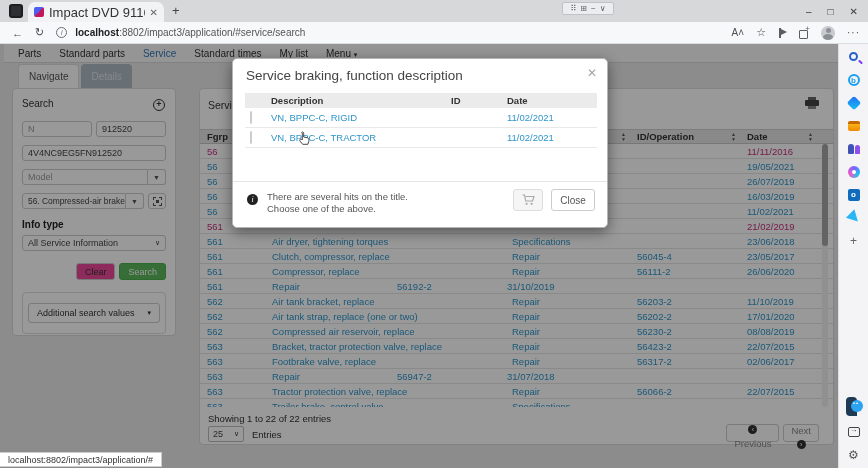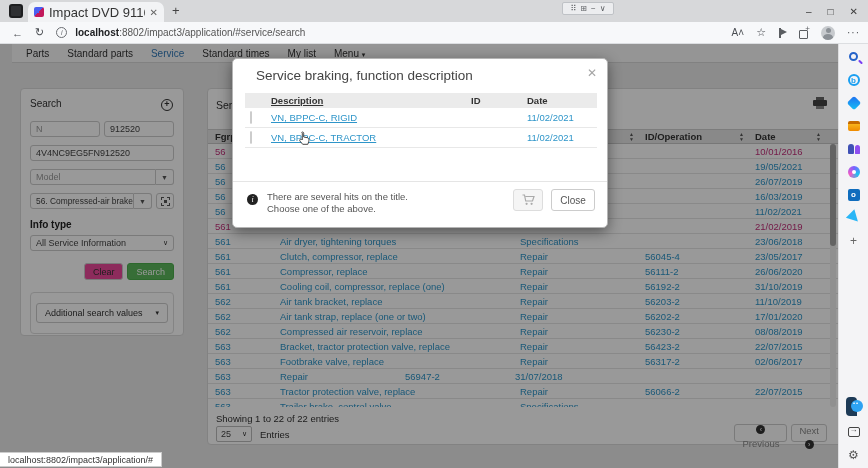--- a/index.html
+++ b/index.html
@@ -30,21 +30,21 @@
   .flag-ic::after { content:""; position:absolute; left:3px; top:1px; border-top:3px solid transparent; border-bottom:3px solid transparent; border-left:6px solid #5a5d61; }
   .coll-ic { width:10px; height:10px; position:relative; }
   .coll-ic::before { content:""; position:absolute; left:0; top:2px; width:7px; height:7px; border:1.2px solid #5a5d61; border-radius:1px; }
   .coll-ic::after { content:"+"; position:absolute; right:-1px; top:-4px; font-size:8px; color:#5a5d61; }
   .avatar { width:14px; height:14px; border-radius:50%; background:#c7cace; position:relative; overflow:hidden; }
   .avatar::before { content:""; position:absolute; left:4.5px; top:2.5px; width:5px; height:5px; border-radius:50%; background:#8b9096; }
   .avatar::after { content:""; position:absolute; left:2px; top:8.5px; width:10px; height:7px; border-radius:50%; background:#8b9096; }
   .more { font-size:10px; color:#4a4d52; letter-spacing:1px; }
 
   
-  .app { position:absolute; left:12px; top:44px; width:838px; height:424px; background:#e9e9e9; }
+  .app { position:absolute; left:4px; top:44px; width:838px; height:424px; background:#e9e9e9; }
   .navbar { position:absolute; left:0; top:0; width:100%; height:19px; background:#f8f8f9; border-bottom:1px solid #d8d8d8; display:flex; align-items:center; gap:18px; padding-left:14px; font-size:10px; color:#333; }
   .navbar .active { color:#337ab7; }
   .caret { font-size:7px; color:#333; }
 
   .lp-tabs { position:absolute; left:14px; top:20px; display:flex; }
   .lp-tab { height:24px; padding:0 10px; display:flex; align-items:center; font-size:10px; }
   .lp-tab.on { background:#fff; border:1px solid #ddd; border-bottom:none; border-radius:4px 4px 0 0; color:#555; }
   .lp-tab.off { background:#aeb9c4; color:#dde3e9; border-radius:4px 4px 0 0; margin-left:2px; }
 
   .card { position:absolute; background:#fff; border:1px solid #d9d9d9; border-radius:4px; }
@@ -93,25 +93,25 @@
   .entries { position:absolute; left:52px; top:340px; font-size:9.5px; color:#333; }
   .pager { position:absolute; right:14px; top:335px; display:flex; gap:4px; }
   .pgbtn { height:18px; border:1px solid #ccc; border-radius:3px; background:#fdfdfd; color:#888; font-size:9.5px; display:flex; align-items:center; gap:4px; padding:0 7px;flex-direction:column; }
   .circ { width:9px; height:9px; border-radius:50%; background:#333; color:#fff; font-size:7px; line-height:9px; text-align:center; }
 
   
   .overlay { position:absolute; left:0; top:44px; width:838px; height:424px; background:rgba(0,0,0,0.40); z-index:10; }
 
   
   .modal { position:absolute; left:232px; top:58px; width:376px; height:170px; background:#fff; border:1px solid #b5b5b5; border-radius:5px; box-shadow:0 4px 14px rgba(0,0,0,.45); z-index:30; }
-  .m-title { position:absolute; left:13px; top:9px; font-size:13.5px; color:#444;margin-left:10px; }
+  .m-title { position:absolute; left:13px; top:9px; font-size:13.5px; color:#444; }
   .m-close { position:absolute; right:10px; top:7px; font-size:12px; color:#a5a5a5; }
   .m-table { position:absolute; left:12px; top:34px; width:352px; }
   .m-thead { display:flex; height:15px; background:#ebebeb; font-size:9.5px; font-weight:bold; color:#333; align-items:center; }
-  .mc1{width:26px;} .mc2{width:200px;text-decoration:underline;} .mc3{width:56px;} .mc4{width:70px;}
+  .mc1{width:26px;} .mc2{width:180px;} .mc3{width:56px;} .mc4{width:70px;}
   .m-tr { display:flex; height:20px; align-items:center; border-bottom:1px solid #e8e8e8; font-size:9.5px; color:#2e95c9; }
   .cb { width:11px; height:11px; border:1px solid #ccc; border-radius:2px; background:#fafafa; margin-left:5px; }
   .m-div { position:absolute; left:0; top:122px; width:374px; border-top:1px solid #e5e5e5; }
   .info-ic { position:absolute; left:14px; top:135px; width:11px; height:11px; border-radius:50%; background:#222; color:#fff; font-size:8px; line-height:11px; text-align:center; font-style:italic; font-family:"Liberation Serif",serif; }
   .info-txt { position:absolute; left:34px; top:132px; font-size:9.5px; color:#555; line-height:12px; }
   .cart-btn { position:absolute; right:64px; top:130px; width:30px; height:22px; background:#f5f5f5; border:1px solid #ddd; border-radius:3px; display:flex; align-items:center; justify-content:center; }
   .close-btn { position:absolute; right:12px; top:130px; width:44px; height:22px; background:#fff; border:1px solid #ccc; border-radius:3px; font-size:10px; color:#555; display:flex; align-items:center; justify-content:center; }
 
   .cursor { position:absolute; left:298px; top:131px; z-index:40; }
 
@@ -149,20 +149,24 @@
   <div class="app">
     <div class="navbar">
       <span>Parts</span>
       <span>Standard parts</span>
       <span class="active">Service</span>
       <span>Standard times</span>
       <span>My list</span>
       <span><span>Menu</span> <span class="caret">▾</span></span>
     </div>
 
+    <div class="lp-tabs">
+      <div class="lp-tab on">Navigate</div>
+      <div class="lp-tab off">Details</div>
+    </div>
 
     <div class="card left-card">
       <div class="lbl">Search</div>
       <div class="plus-ic">+</div>
       <div class="row2">
         <div class="inp ph">N</div>
         <div class="inp">912520</div>
       </div>
       <div class="inp mt8">4V4NC9EG5FN912520</div>
       <div class="igroup">
@@ -243,21 +247,21 @@
           </div>
       </div>
 
       <div class="tbody">
 
           <div class="tr red">
             <div class="c1">56</div>
             <div class="c2"></div>
             <div class="c3"></div>
             <div class="c4"></div>
-            <div class="c5">10/01/2016</div>
+            <div class="c5">11/11/2016</div>
           </div>
 
           <div class="tr">
             <div class="c1">56</div>
             <div class="c2"></div>
             <div class="c3"></div>
             <div class="c4"></div>
             <div class="c5">19/05/2021</div>
           </div>
 
@@ -312,21 +316,20 @@
           <div class="tr">
             <div class="c1">561</div>
             <div class="c2">Compressor, replace</div>
             <div class="c3">Repair</div>
             <div class="c4">56111-2</div>
             <div class="c5">26/06/2020</div>
           </div>
 
           <div class="tr">
             <div class="c1">561</div>
-            <div class="c2">Cooling coil, compressor, replace (one)</div>
             <div class="c3">Repair</div>
             <div class="c4">56192-2</div>
             <div class="c5">31/10/2019</div>
           </div>
 
           <div class="tr">
             <div class="c1">562</div>
             <div class="c2">Air tank bracket, replace</div>
             <div class="c3">Repair</div>
             <div class="c4">56203-2</div>

